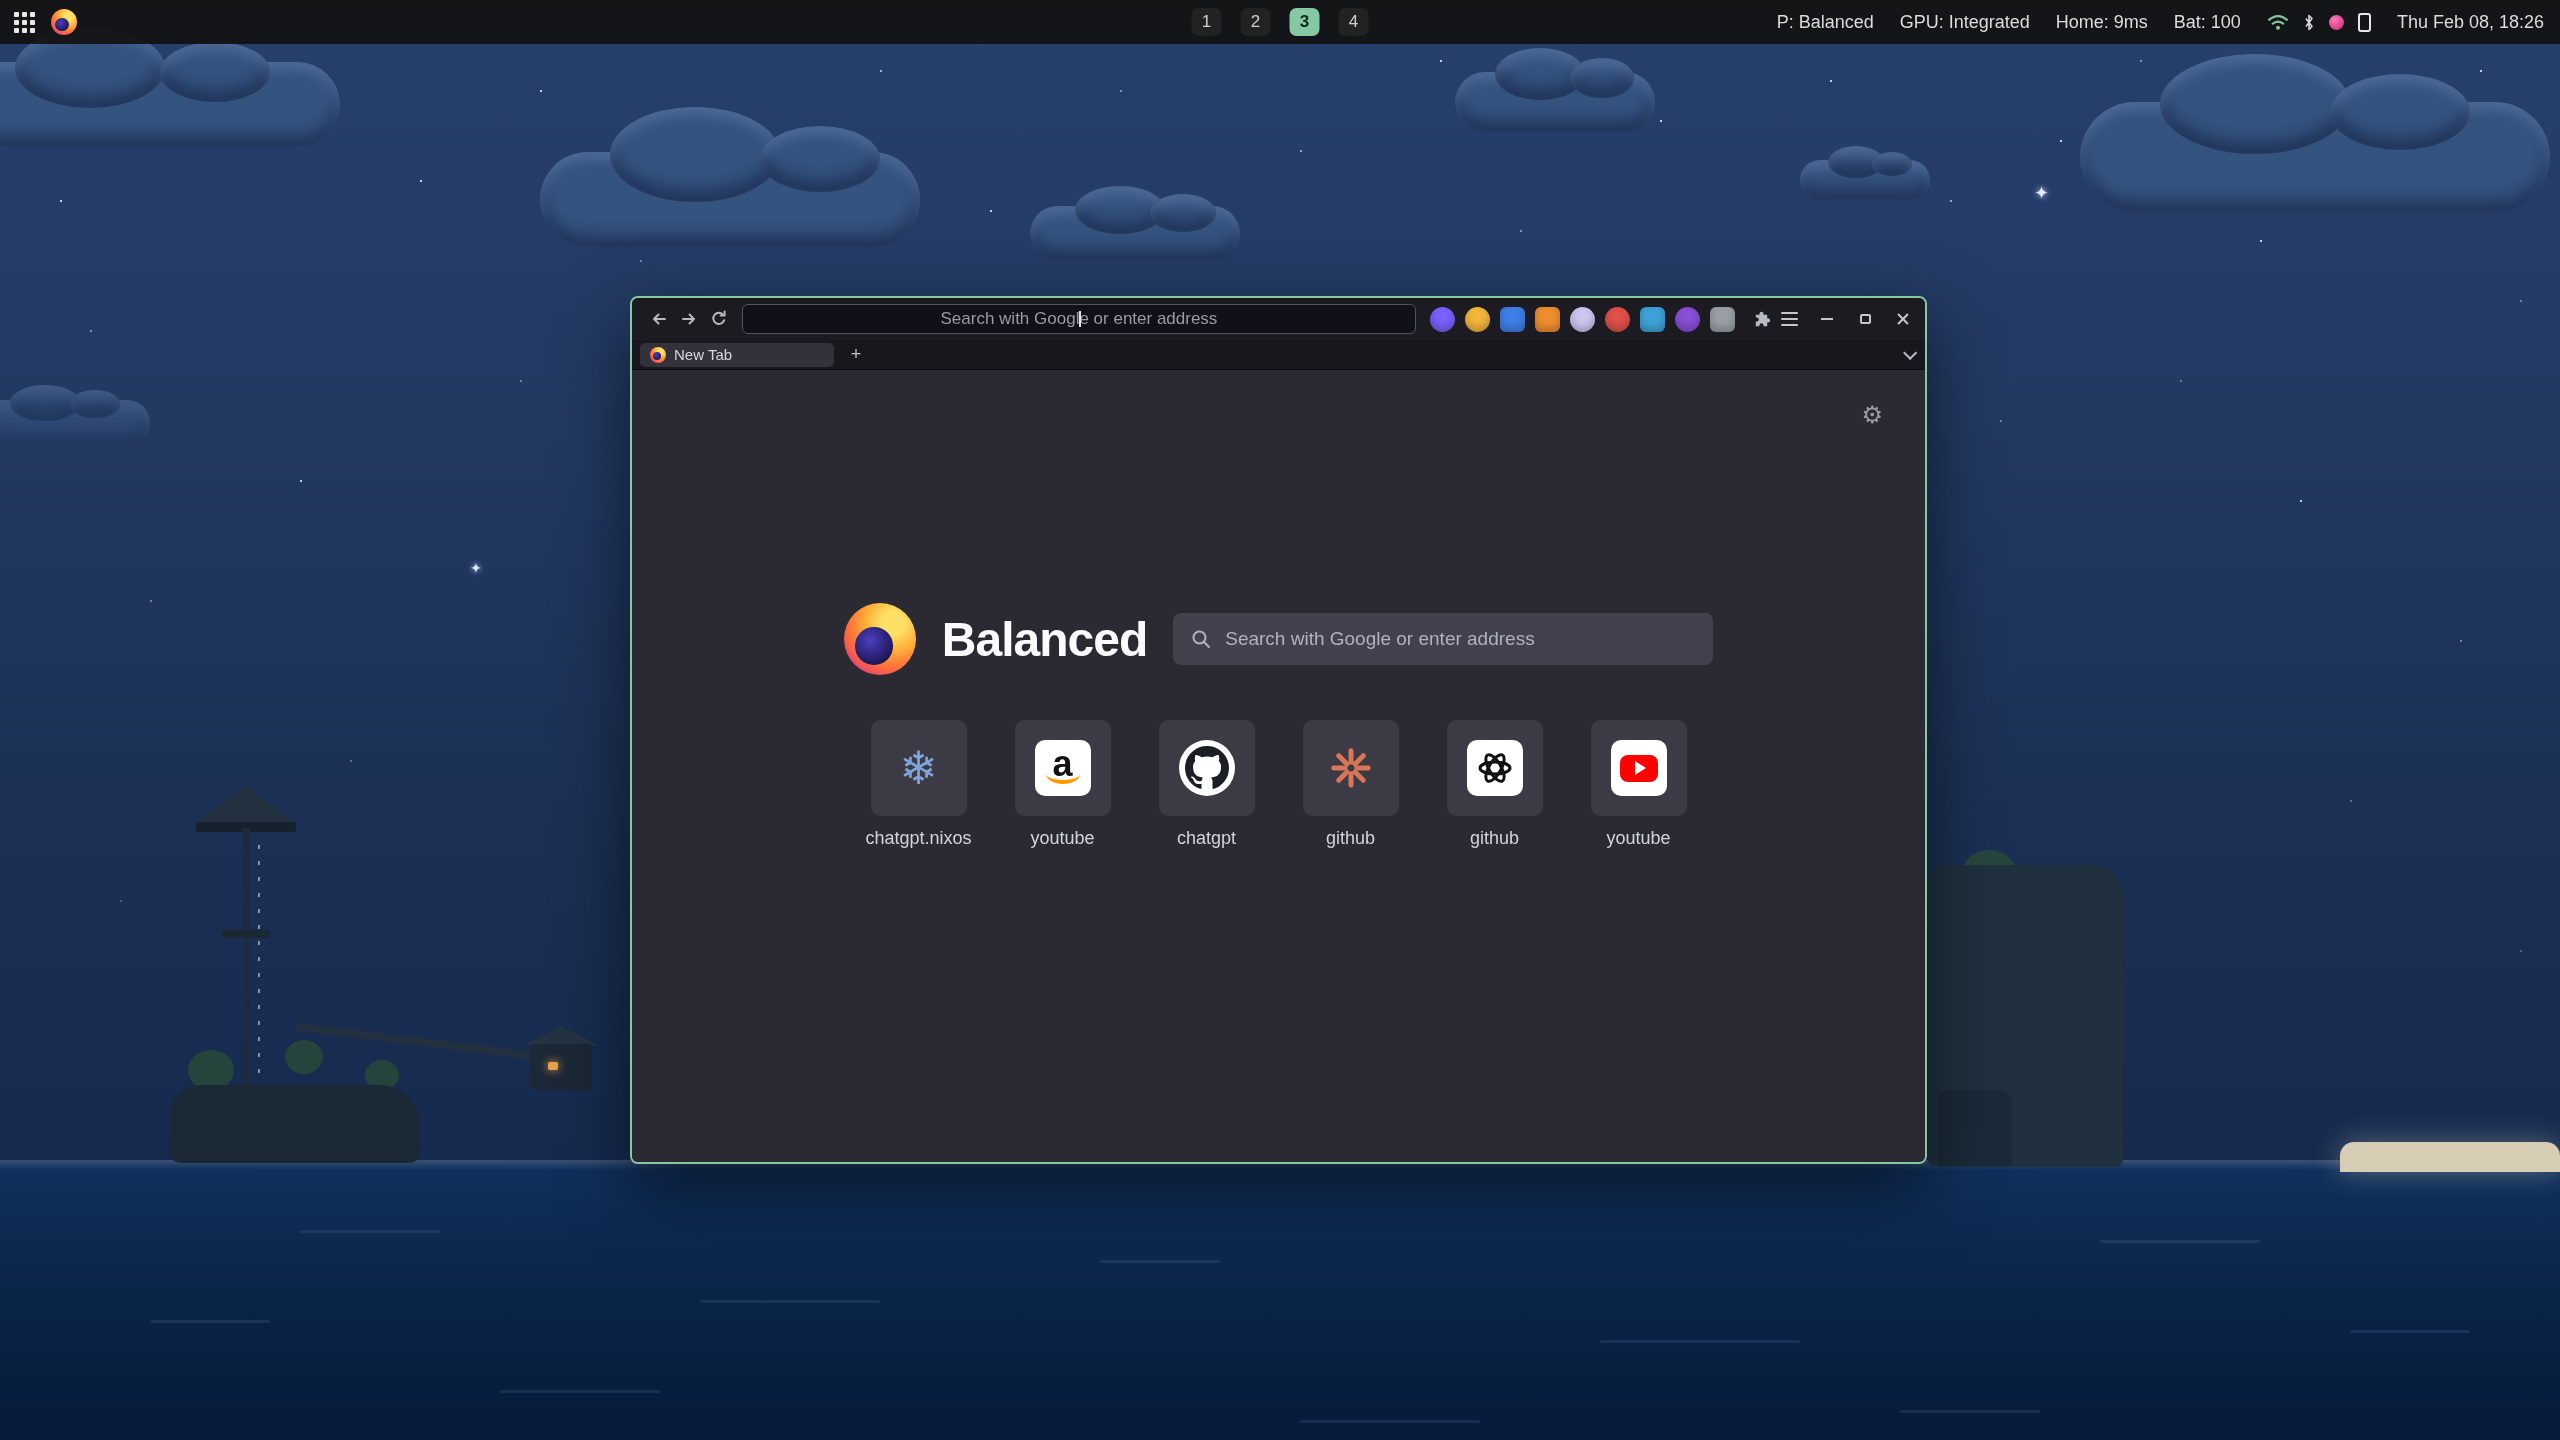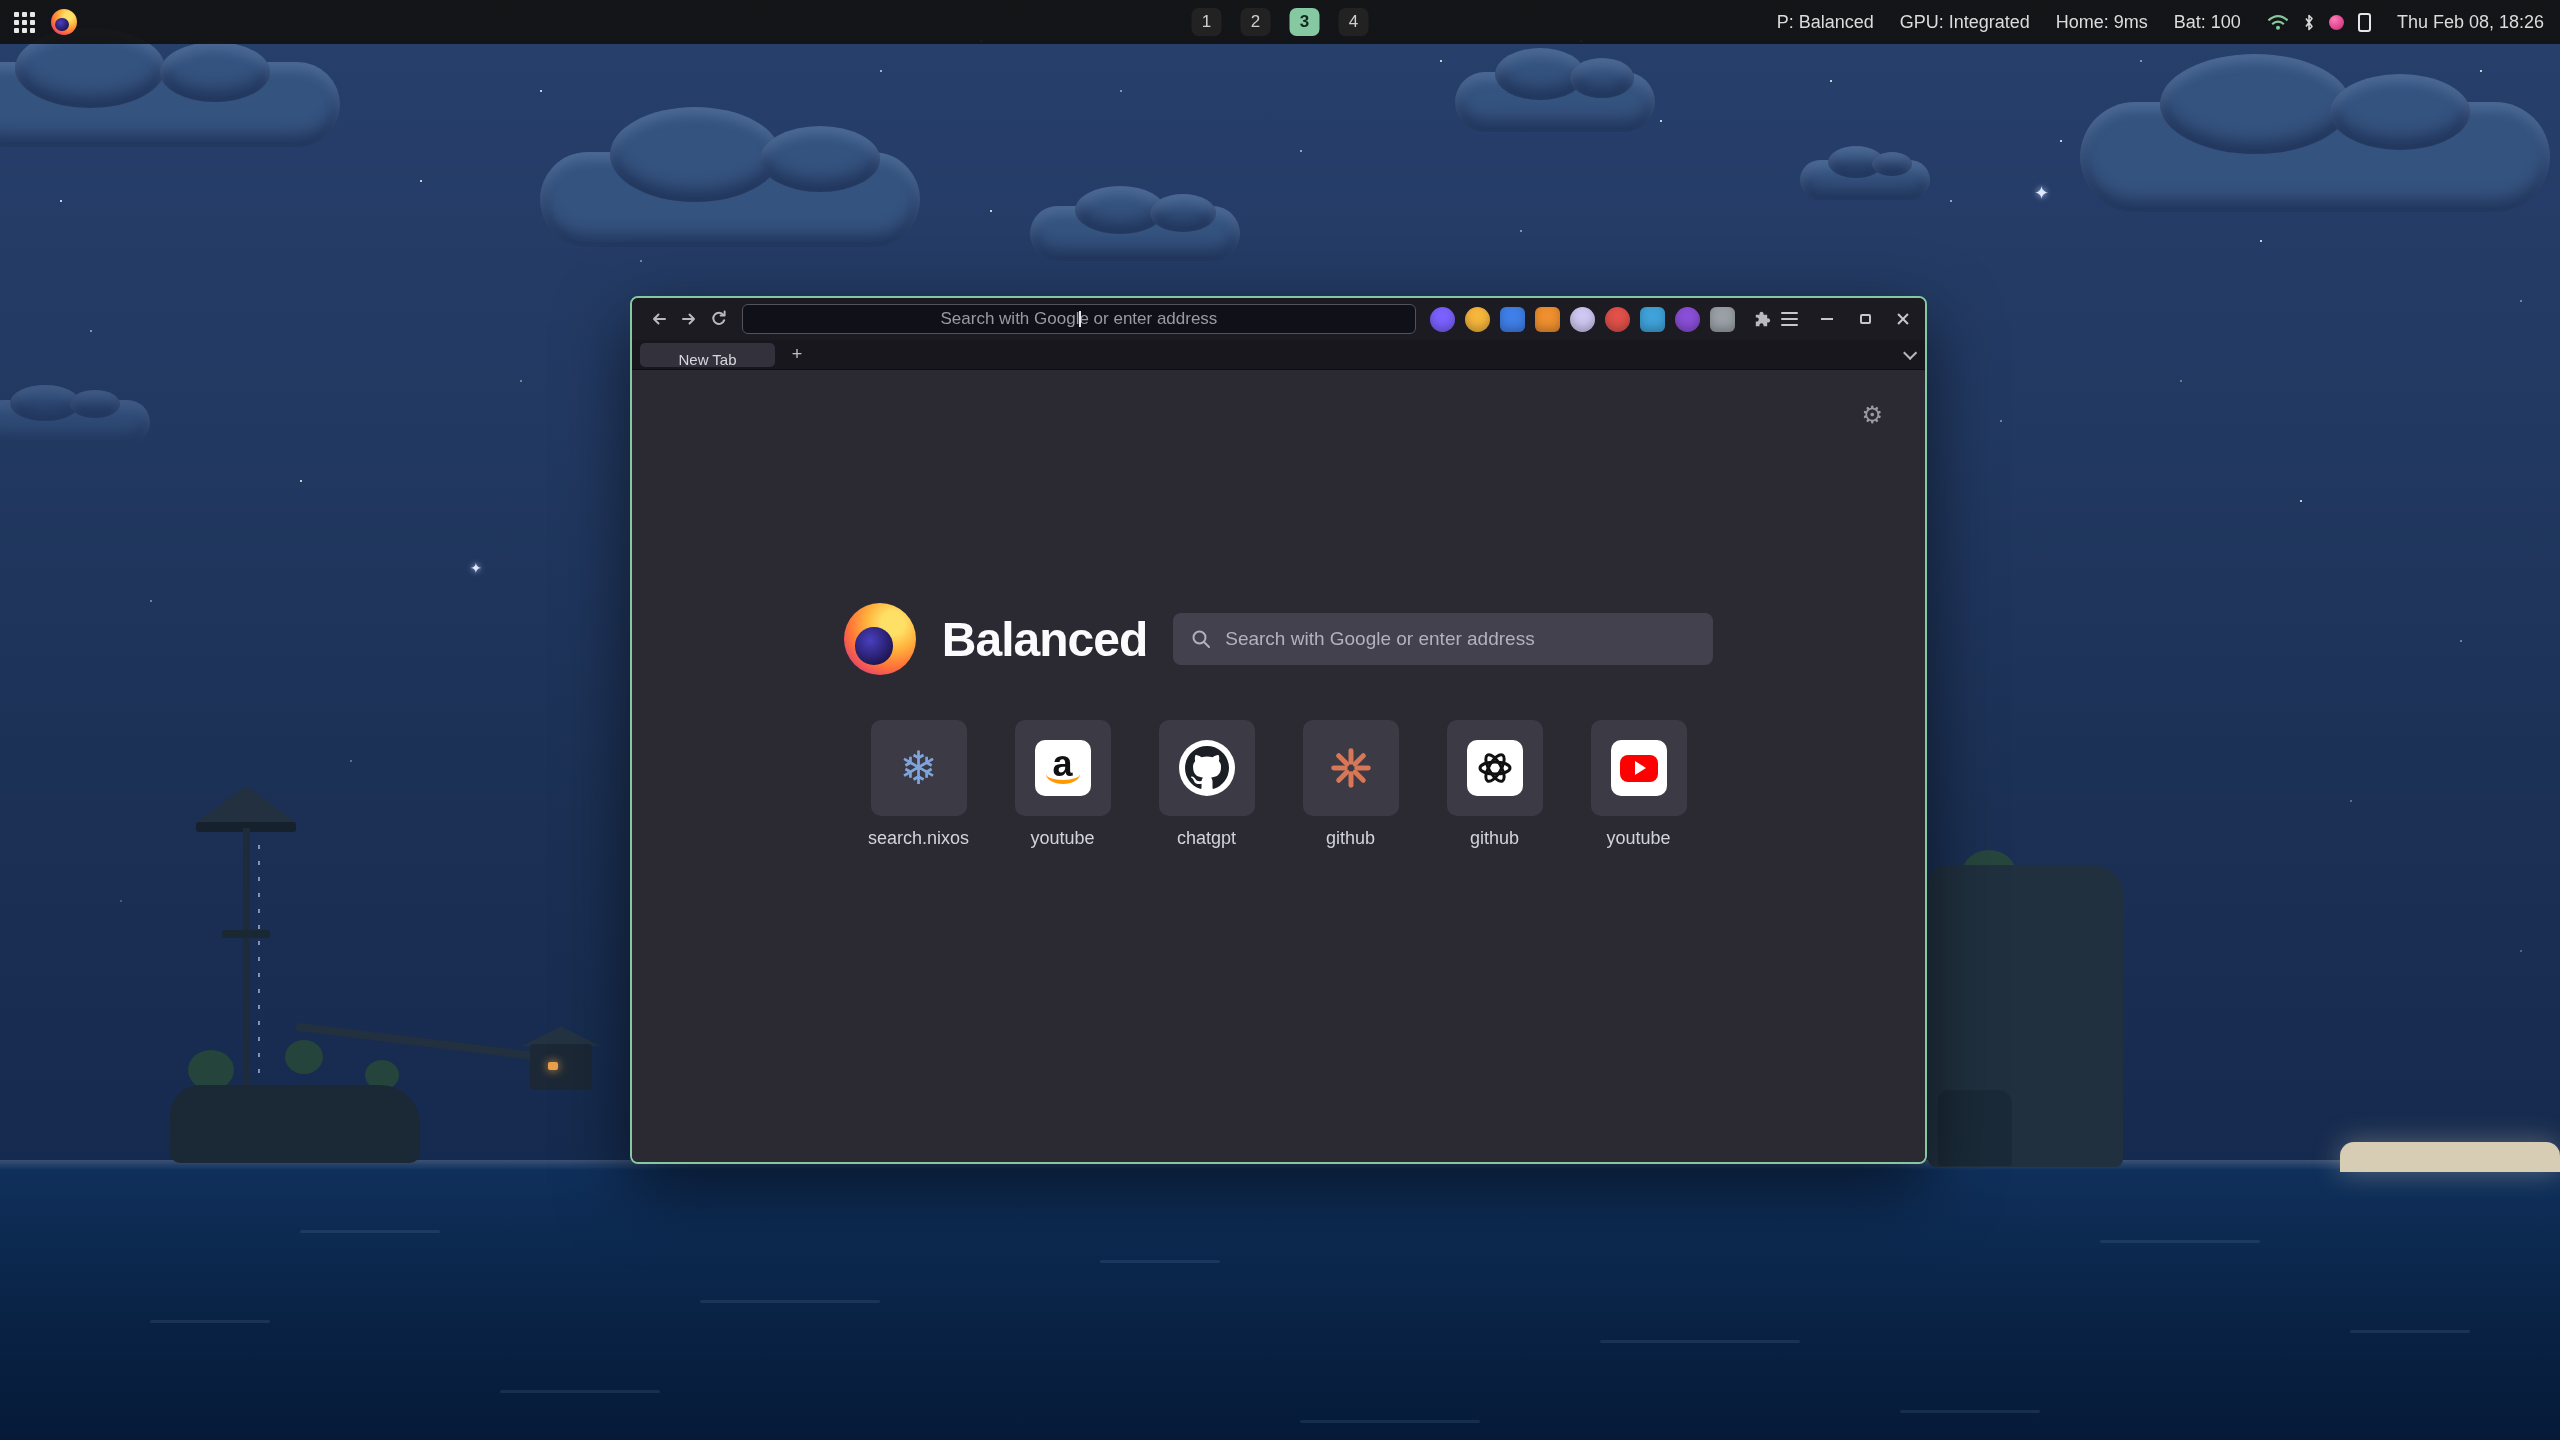--- a/index.html
+++ b/index.html
@@ -132,22 +132,22 @@
   .wc { width:16px; height:16px; display:flex; align-items:center; justify-content:center; cursor:pointer; }
   .wc-min i { width:12px; height:2px; background:#c6c6cf; display:block; }
   .wc-max i { width:11px; height:10px; border:2px solid #c6c6cf; border-radius:2px; display:block; }
   .wc-close { position:relative; }
   .wc-close i, .wc-close em { position:absolute; left:1px; top:7px; width:14px; height:2px;
     background:#c6c6cf; display:block; }
   .wc-close i { transform:rotate(45deg); } .wc-close em { transform:rotate(-45deg); }
 
   .tabstrip { position:absolute; left:0; top:42px; right:0; height:30px; background:#18171e;
     display:flex; align-items:center; border-bottom:1px solid #0d0d12; }
-  .tab { margin-left:8px; width:135px; height:24px; background:#32313c; border-radius:5px;
-    display:flex; align-items:center; gap:8px; padding:0 10px; cursor:pointer;flex-direction:column; }
+  .tab { margin-left:8px; width:194px; height:24px; background:#32313c; border-radius:5px;
+    display:flex; align-items:center; gap:8px; padding:0 10px; cursor:pointer; }
   .tab-title { color:#d7d7de; font-size:15px; }
   .newtab-btn { margin-left:10px; width:24px; height:24px; border-radius:5px; color:#c0c0c8;
     font-size:18px; display:flex; align-items:center; justify-content:center; cursor:pointer; }
   .tabs-chevron { margin-left:auto; margin-right:12px; cursor:pointer; width:10px; height:10px;
     border-right:2px solid #b6b6bf; border-bottom:2px solid #b6b6bf; transform:rotate(45deg) translateY(-3px); }
 
   .content { position:absolute; left:0; top:73px; right:0; bottom:0; background:#2b2a33; }
   .gear { position:absolute; right:42px; top:30px; color:#9a9aa3; font-size:24px; cursor:pointer; }
   .hero { position:absolute; left:0; right:0; top:232px; display:flex; align-items:center;
     justify-content:center; gap:26px; }
@@ -351,21 +351,21 @@
         <input type="text" placeholder="Search with Google or enter address" style="">
       </div>
     </div>
 
     <div class="tiles">
 
       <div class="tile">
         <div class="tile-card">
           <span class="snowflake">❄</span>
         </div>
-        <span class="tile-label">search.nixos</span>
+        <span class="tile-label">chatgpt.nixos</span>
       </div>
 
       <div class="tile">
         <div class="tile-card">
           <span class="white-sq">
             <span class="amazon-a">a</span>
             <span class="amazon-swoosh"></span>
           </span>
         </div>
         <span class="tile-label">youtube</span>

